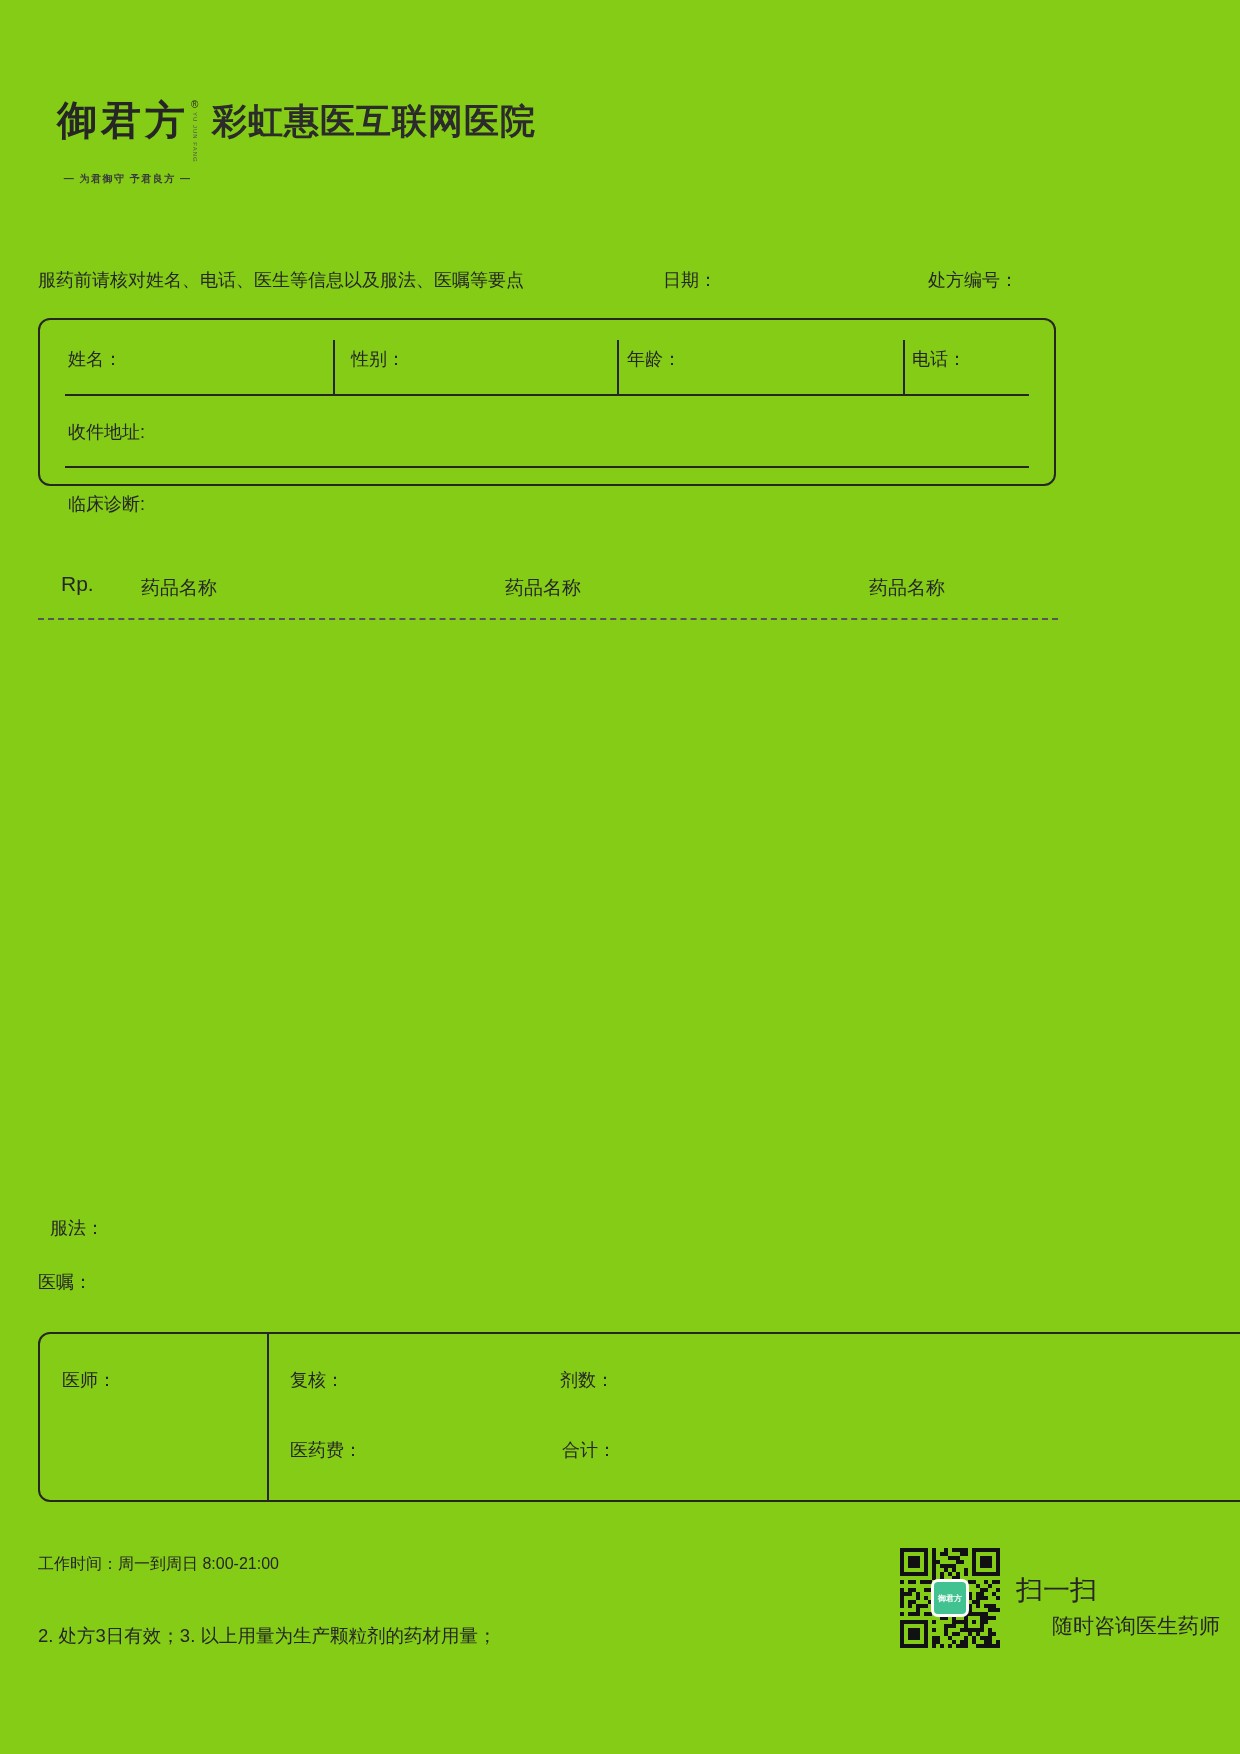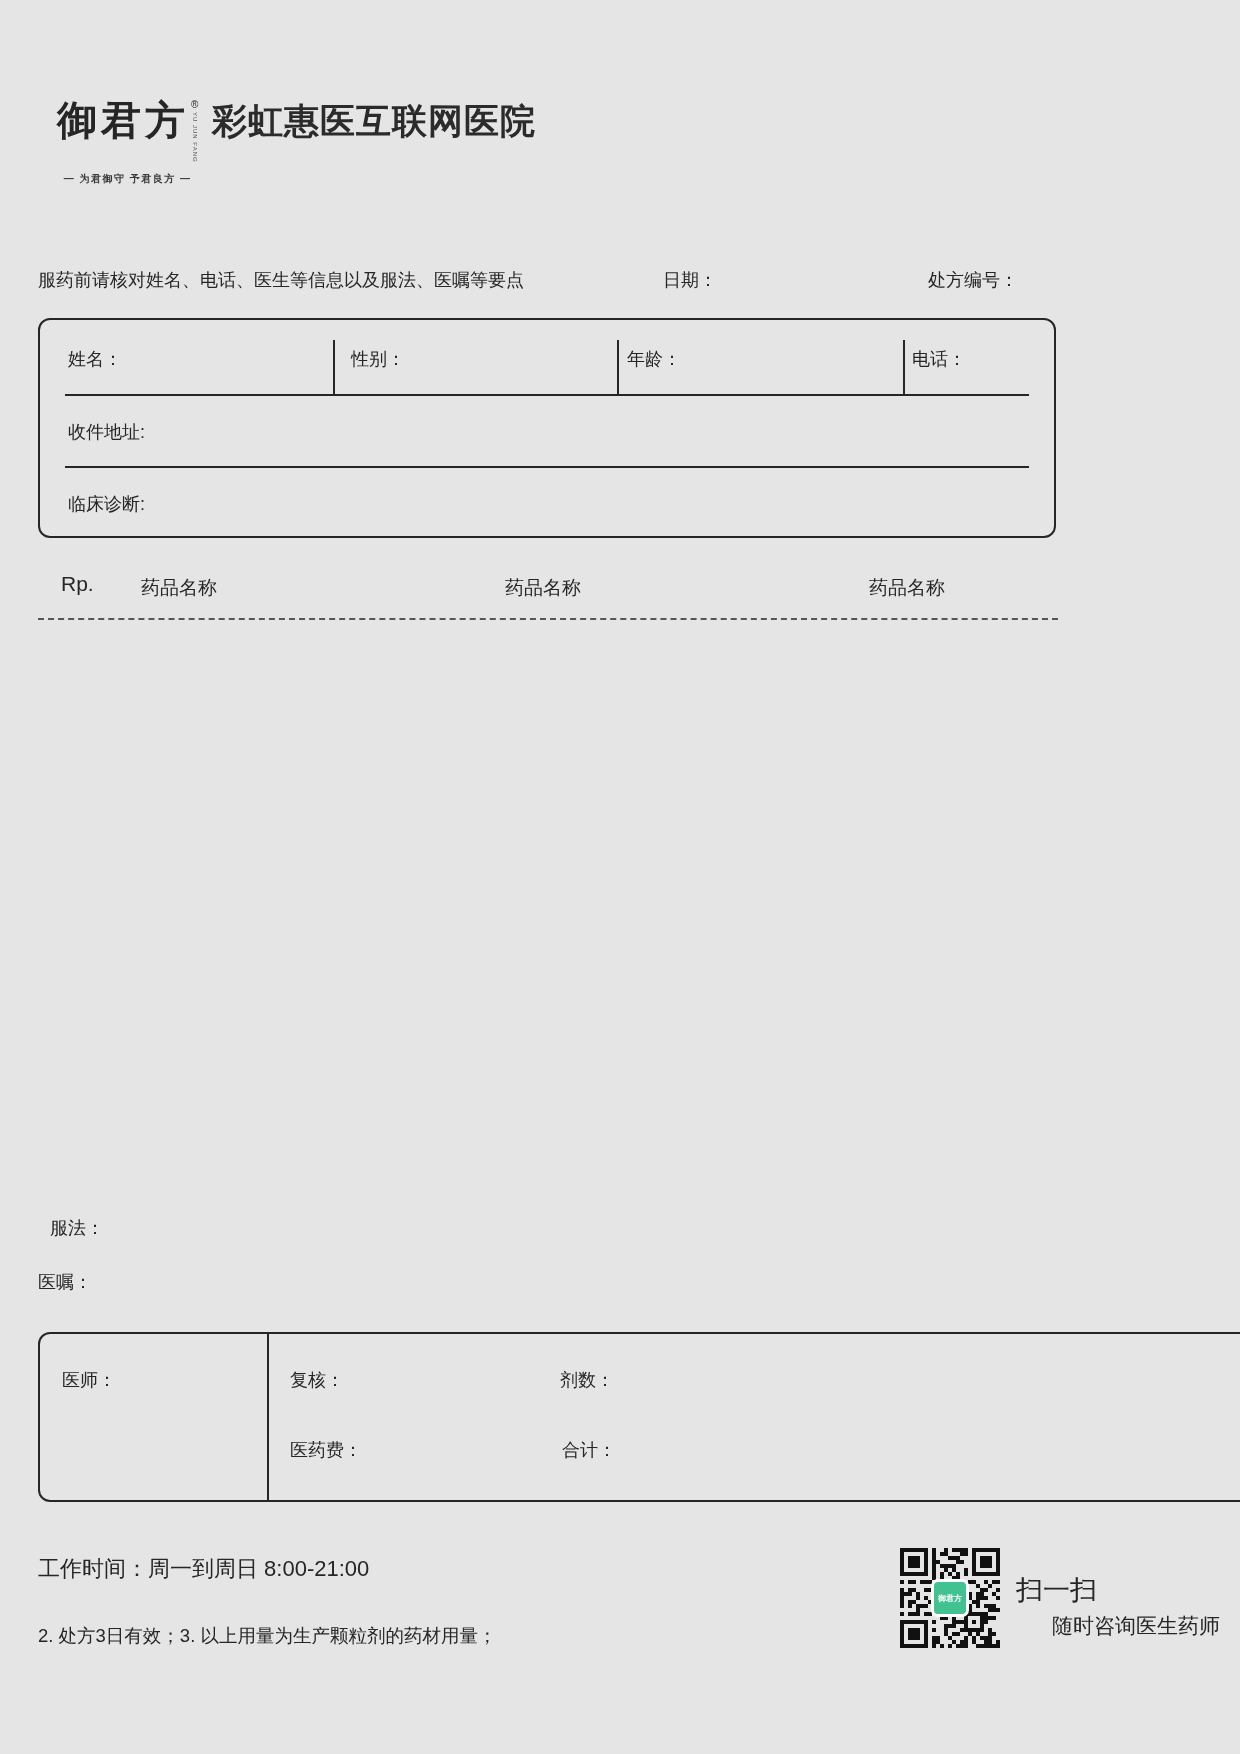--- a/index.html
+++ b/index.html
@@ -1,16 +1,16 @@
 <!DOCTYPE html>
 <html><head>
 <meta charset="utf-8">
 <style>
   html,body{margin:0;padding:0;background:#ffffff;}
-  #page{position:relative;width:1240px;height:1754px;background:#e5e5e5;overflow:hidden;
+  #page{position:relative;width:1240px;height:1754px;background:#84cc16;overflow:hidden;
         font-family:"Liberation Sans","DejaVu Sans",sans-serif;color:#262626;}
   .abs{position:absolute;}
 
   
   #logo-block{left:57px;top:100px;}
   #logo-row{display:flex;align-items:flex-start;}
   #brand-name{font-size:40px;line-height:1.0;font-weight:700;letter-spacing:4px;
               font-family:"DejaVu Serif","Liberation Serif",serif;}
   #logo-side{display:flex;flex-direction:column;align-items:center;margin-left:2px;}
   #brand-reg{font-size:10px;line-height:1;}
@@ -19,21 +19,21 @@
                  text-align:center;color:#3a3a3a;font-weight:600;}
   #hospital-name{left:212px;top:98px;font-size:35px;font-weight:900;letter-spacing:1px;color:#2b2b2b;}
 
   
   .lbl{font-size:18px;color:#262626;white-space:nowrap;}
   #notice-text{left:38px;top:268px;}
   #date-label{left:663px;top:268px;}
   #rx-number-label{left:928px;top:268px;}
 
   
-  #patient-box{left:38px;top:318px;width:1018px;height:220px;
+  #patient-box{left:38px;top:318px;width:1018px;height:168px;
                border:2.5px solid #262626;border-radius:12px;box-sizing:border-box;}
   .vdiv{position:absolute;width:2px;background:#262626;}
   #pdiv-1{left:293px;top:20px;height:56px;}
   #pdiv-2{left:577px;top:20px;height:56px;}
   #pdiv-3{left:863px;top:20px;height:56px;}
   .hsep{position:absolute;left:25px;right:25px;height:2px;background:#262626;}
   #psep-1{top:74px;}
   #psep-2{top:146px;}
   #name-label{left:28px;top:27px;}
   #gender-label{left:311px;top:27px;}
@@ -59,21 +59,21 @@
             border:2.5px solid #262626;border-radius:12px;box-sizing:border-box;}
   #sign-div{left:227px;top:0;height:100%;}
   #sign-box .lbl{position:absolute;}
   #doctor-label{left:22px;top:34px;}
   #review-label{left:250px;top:34px;}
   #dose-label{left:520px;top:34px;}
   #fee-label{left:250px;top:104px;}
   #total-label{left:522px;top:104px;}
 
   
-  #work-hours{left:38px;top:1554px;font-size:22px;}
+  #work-hours{left:38px;top:1554px;font-size:16px;}
   #note-line1{left:38px;top:1589px;font-size:18.5px;}
   #note-line2{left:38px;top:1623px;font-size:18.5px;}
 
   
   #qr-wrap{left:900px;top:1548px;width:100px;height:100px;}
   #qr-logo{position:absolute;left:31px;top:31px;width:38px;height:38px;box-sizing:border-box;
            border:3px solid #ffffff;border-radius:7px;display:flex;align-items:center;justify-content:center;
            color:#ffffff;font-size:8px;font-weight:700;white-space:nowrap;}
   #qr-scan-label{left:1016px;top:1572px;font-size:27px;}
   #qr-scan-hint{left:1052px;top:1612px;font-size:21px;}

